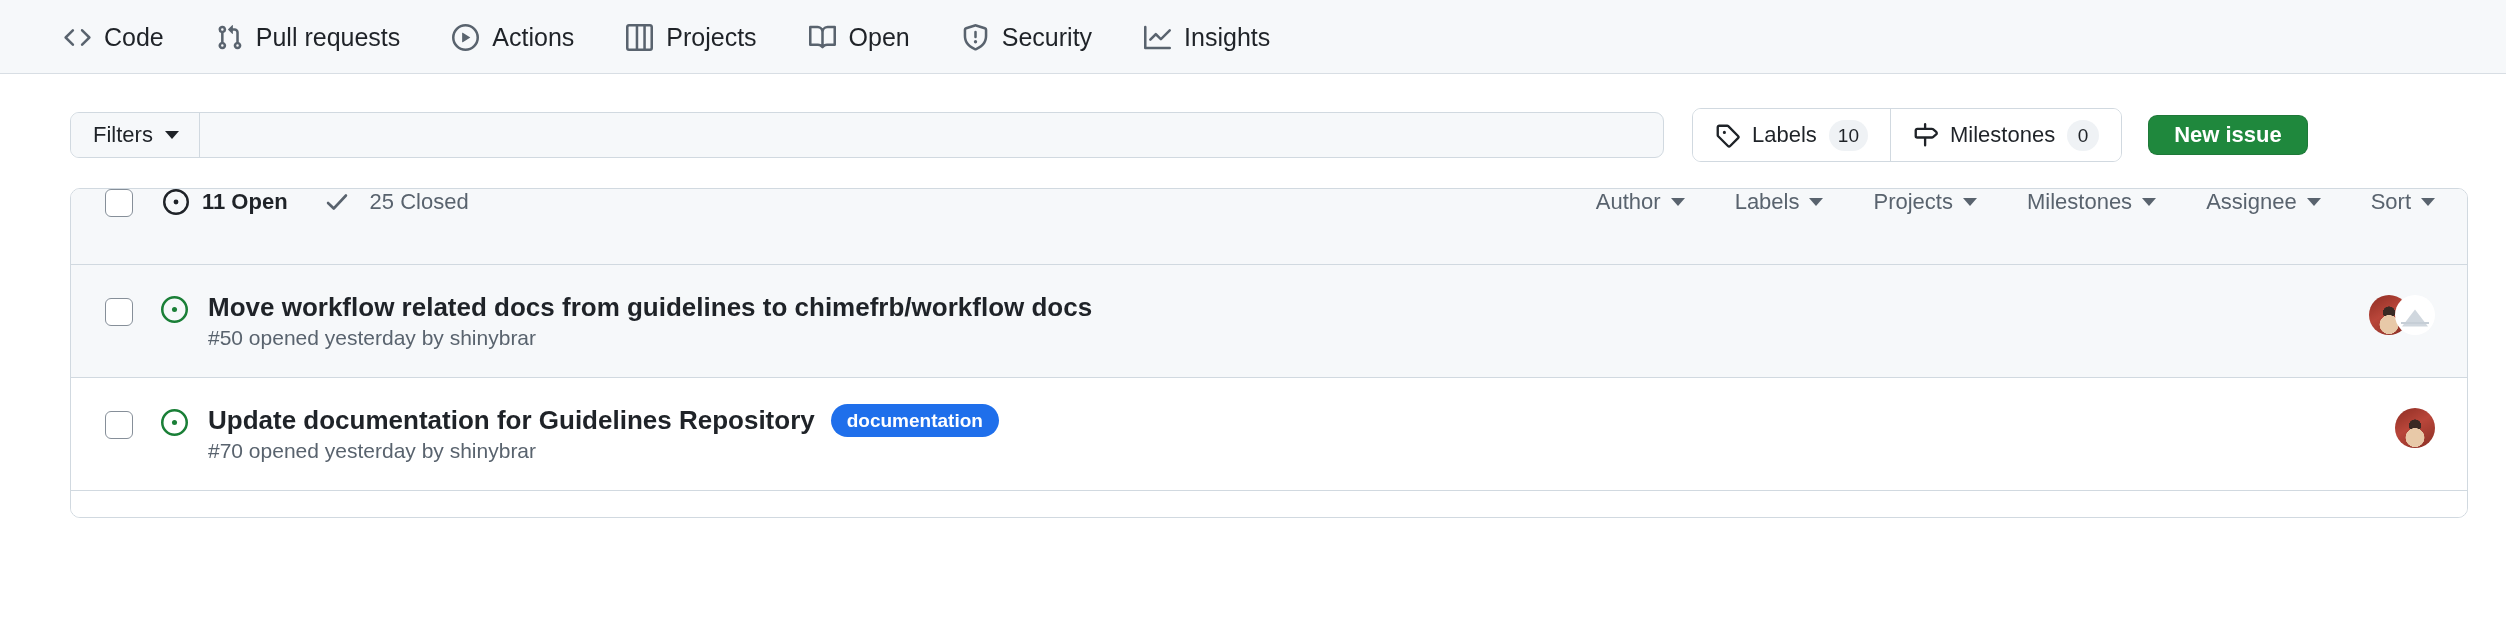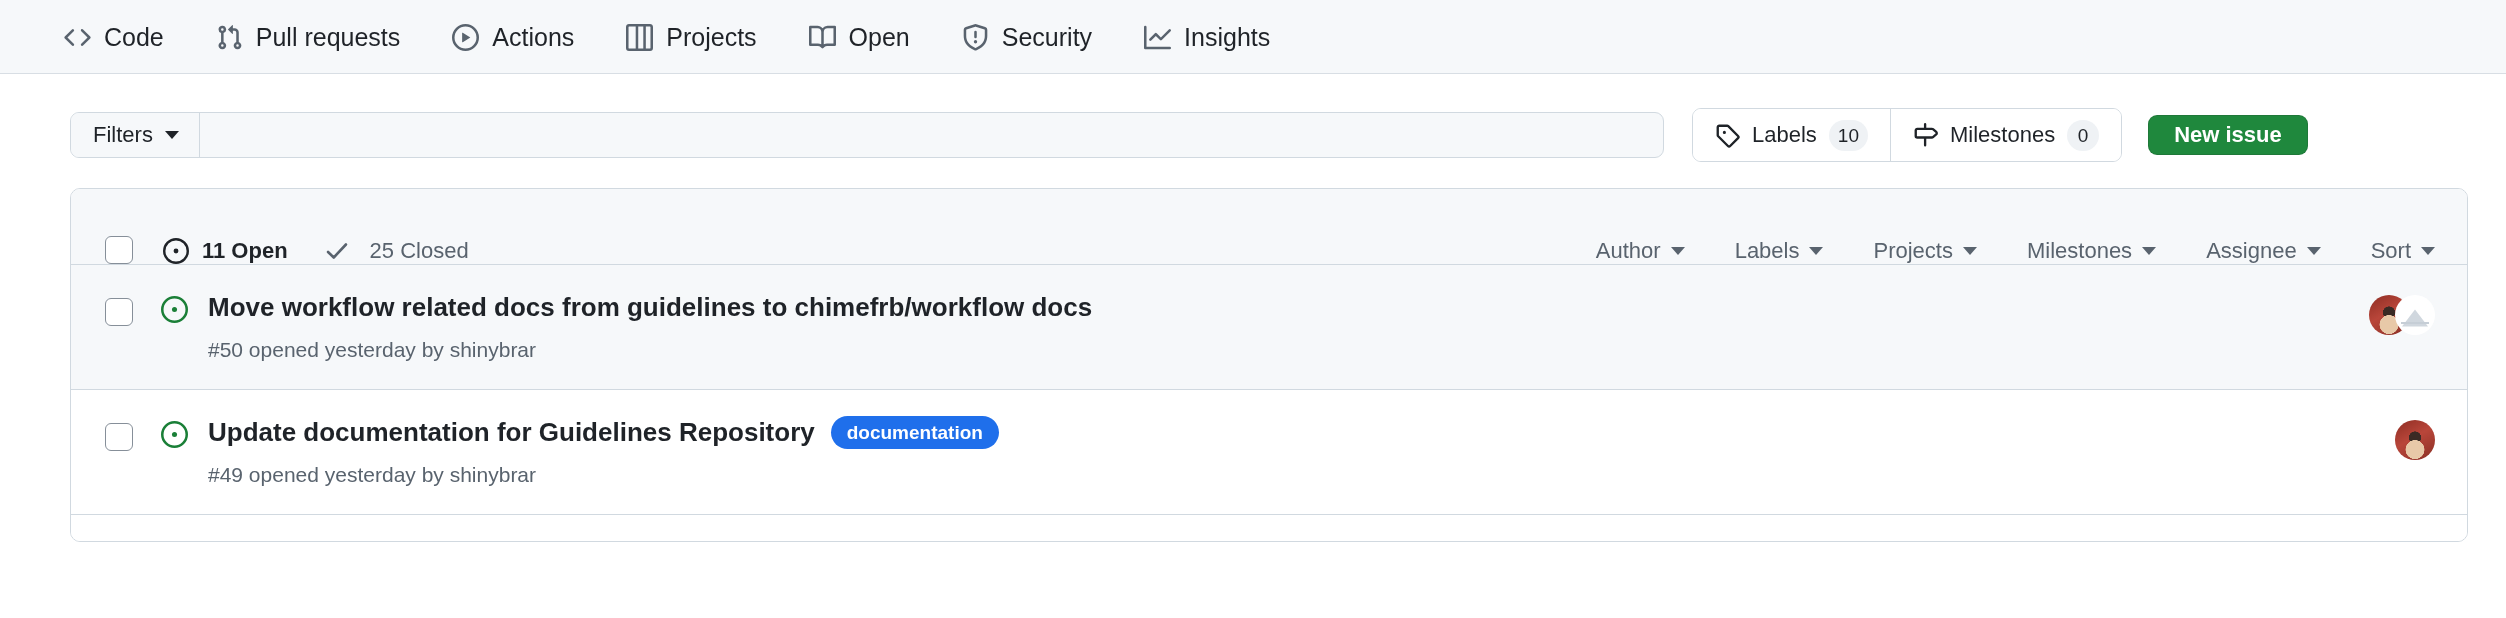--- a/index.html
+++ b/index.html
@@ -192,21 +192,21 @@
   
   .list-wrap { padding: 22px 38px 0 70px; }
   .issue-box {
     border: 1px solid #d1d9e0;
     border-radius: 10px;
     overflow: hidden;
     background: #ffffff;
   }
   .list-header {
     display: flex;
-    align-items: flex-end;
+    align-items: flex-start;
     background: #f6f8fa;
     border-bottom: 1px solid #d1d9e0;
     padding: 0 32px 0 34px;
     height: 76px;
   }
   .chk {
     width: 28px; height: 28px;
     border: 1px solid #868f99;
     border-radius: 6px;
     background: #ffffff;
@@ -276,21 +276,20 @@
     height: 33px;
     padding: 0 16px;
     border-radius: 2em;
     font-size: 19px;
     font-weight: 600;
     line-height: 1;
     cursor: pointer;
     white-space: nowrap;
   }
   .issue-meta {
-    margin-top: 12px;
     font-size: 21px;
     color: #59636e;
     line-height: 1.3;
   }
   .row-right {
     margin-left: auto;
     display: flex;
     align-items: center;
     padding-top: 4px;
     flex: none;
@@ -527,21 +526,21 @@
         <svg viewBox="0 0 16 16" fill="currentColor">
             <path d="M8 9.5a1.5 1.5 0 1 0 0-3 1.5 1.5 0 0 0 0 3Z"></path>
             <path d="M8 0a8 8 0 1 1 0 16A8 8 0 0 1 8 0ZM1.5 8a6.5 6.5 0 1 0 13 0 6.5 6.5 0 0 0-13 0Z"></path>
           </svg>
       </span>
       <div class="issue-main">
         <div class="issue-title-line">
           <a class="issue-title">Update documentation for Guidelines Repository</a>
           <span class="label-chip" id="label-1" style="background: rgb(31, 111, 235); color: rgb(255, 255, 255);">documentation</span>
         </div>
-        <div class="issue-meta">#49 opened yesterday by shinybrar</div>
+        <div class="issue-meta">#70 opened yesterday by shinybrar</div>
       </div>
       <div class="row-right">
         <div class="avatar-stack">
           <span class="avatar a-shiny"></span>
         </div>
       </div>
     </div>
 
     <div class="issue-row partial">
       

